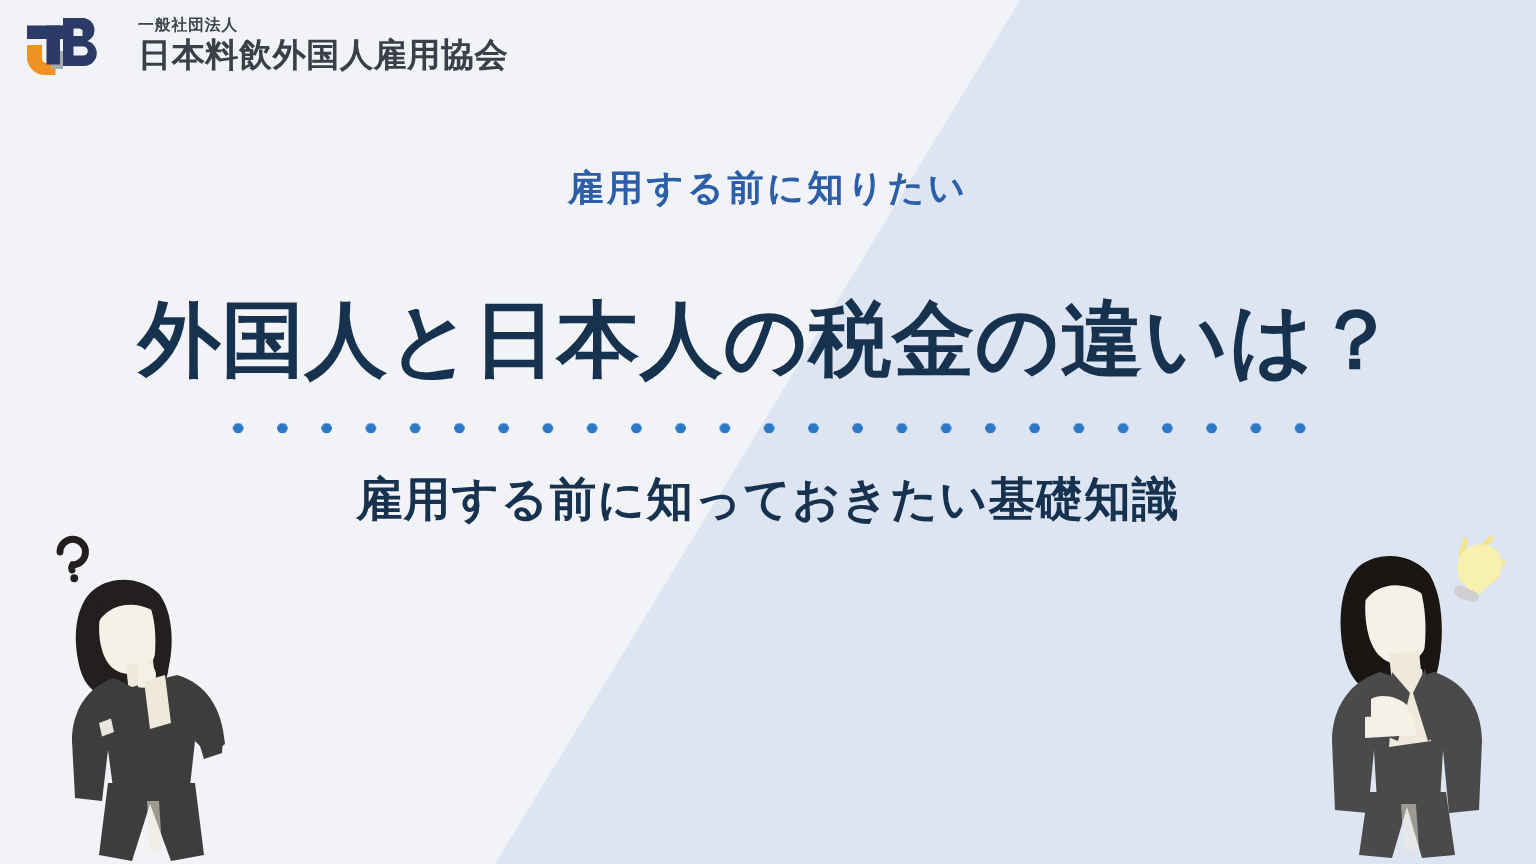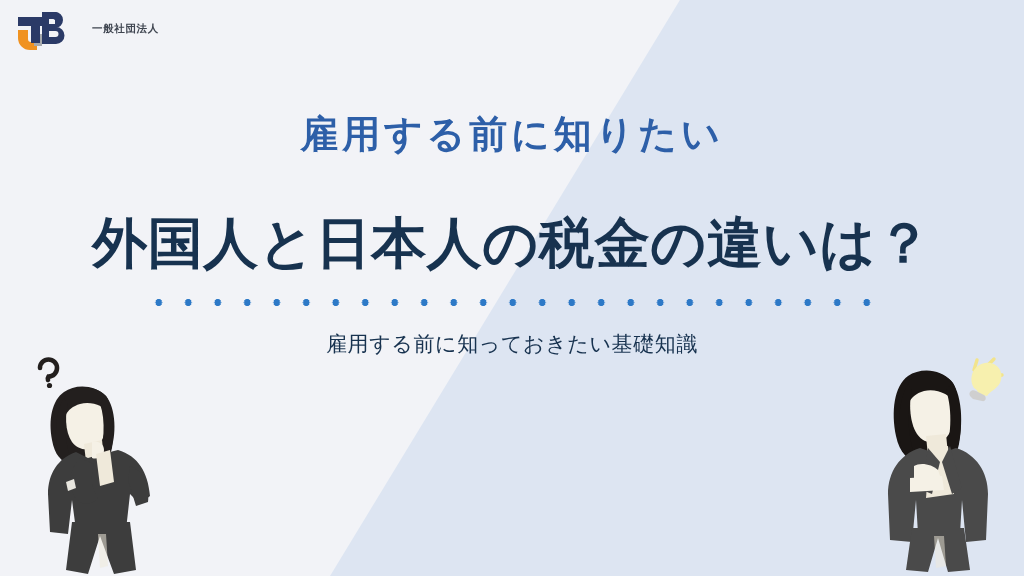--- a/index.html
+++ b/index.html
@@ -71,21 +71,21 @@
 
   
   .content {
     position: absolute;
     left: 0;
     right: 0;
     top: 112px;
     text-align: center;
   }
   .eyebrow {
-    font-size: 38px;
+    font-size: 24px;
     font-weight: 700;
     color: #2d5fa8;
     letter-spacing: 0.10em;
     line-height: 1.2;
     margin: 0;
   }
   .headline {
     font-size: 55px;
     font-weight: 700;
     color: #17324f;
@@ -97,22 +97,22 @@
   .dots {
     margin: 22px auto 0 auto;
     width: 736px;
     height: 9px;
     background-image: radial-gradient(circle, #2d79c7 0 3.3px, transparent 3.6px);
     background-size: 29.5px 9px;
     background-position: 0 center;
     background-repeat: repeat-x;
   }
   .subhead {
-    font-size: 21px;
-    font-weight: 400;
+    font-size: 31px;
+    font-weight: 700;
     color: #17324f;
     letter-spacing: 0.03em;
     line-height: 1.2;
     margin: 24px 0 0 0;
     white-space: nowrap;
   }
 
   
   .figure {
     position: absolute;
@@ -140,20 +140,21 @@
       <rect x="4" y="9" width="26" height="9" fill="#2b3a67"></rect>
       <rect x="17" y="9" width="9" height="26" fill="#2b3a67"></rect>
 
       <path d="M28 4 L41 4 A8 8 0 0 1 41 20 L41 12 A1.5 1.5 0 0 0 41 12 Z" fill="#2b3a67"></path>
       <path d="M28 4 L42 4 A8 8 0 0 1 42 19 A8.5 8.5 0 0 1 42 36 L28 36 Z
                M35 11 L41 11 A2.5 2.5 0 0 1 41 16 L35 16 Z
                M35 23 L41.5 23 A2.8 2.8 0 0 1 41.5 29 L35 29 Z" fill="#2b3a67" fill-rule="evenodd"></path>
     </svg>
     <div class="logo-text">
       <div class="logo-kicker">一般社団法人</div>
+      <div class="logo-name">日本料飲外国人雇用協会</div>
     </div>
   </div>
 
   <div class="content">
     <p class="eyebrow">雇用する前に知りたい</p>
     <h1 class="headline">外国人と日本人の税金の違いは？</h1>
     <div class="dots"></div>
     <p class="subhead">雇用する前に知っておきたい基礎知識</p>
   </div>
 

